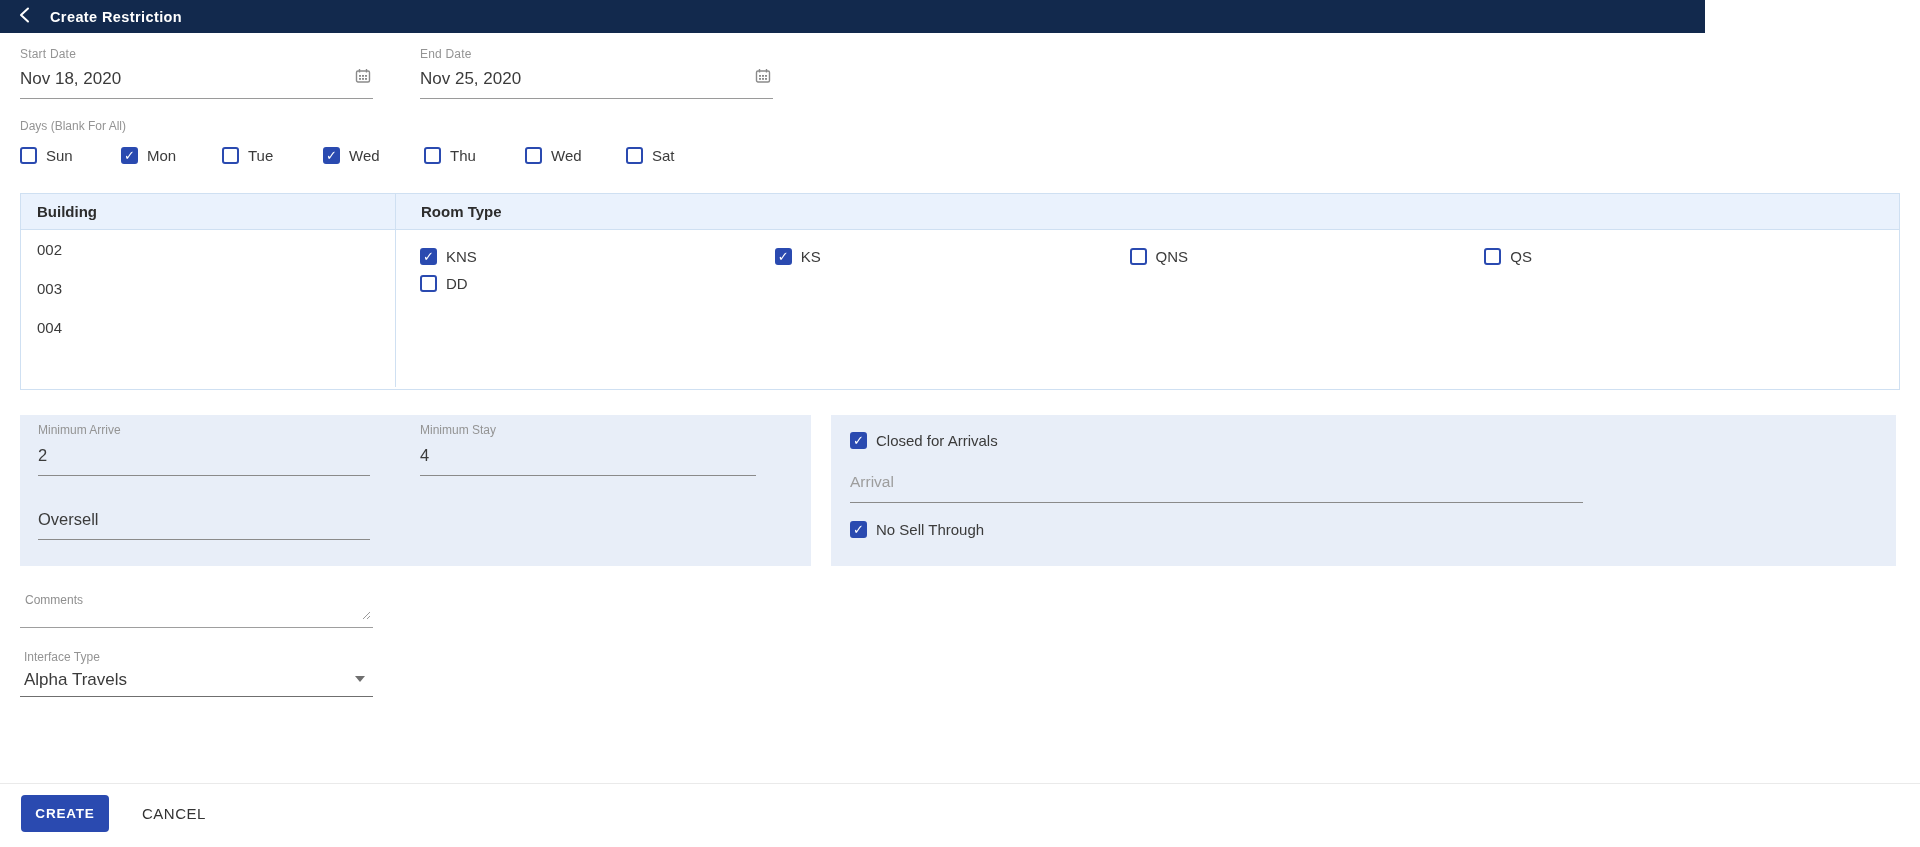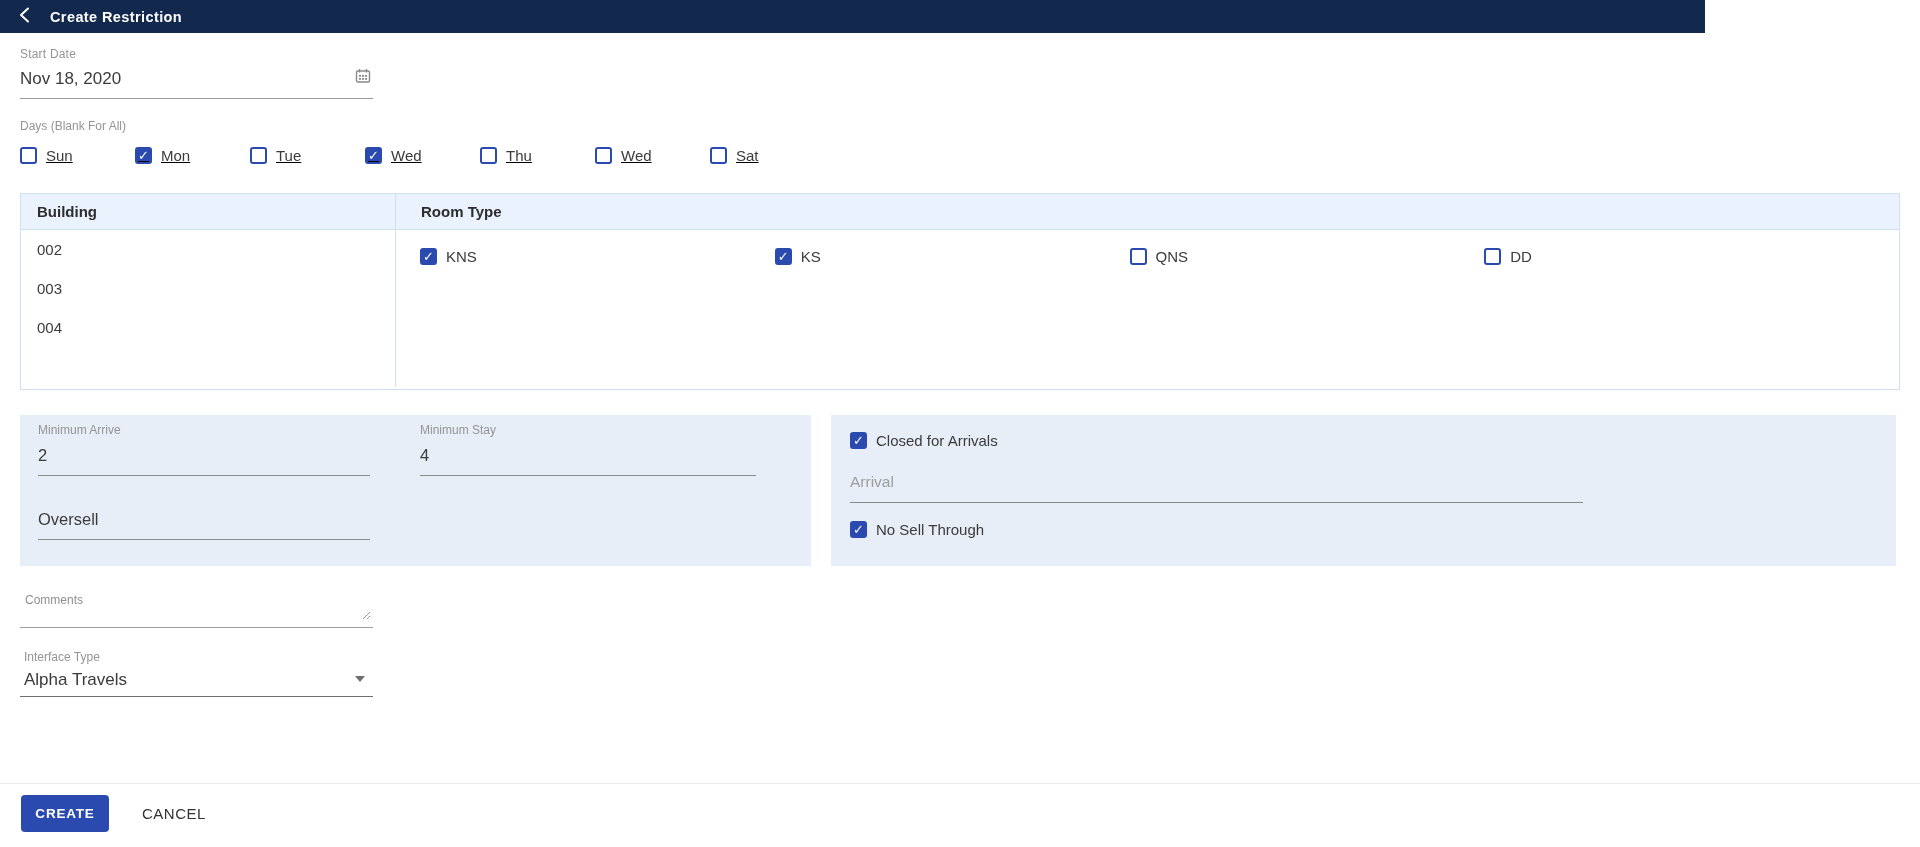--- a/index.html
+++ b/index.html
@@ -34,21 +34,21 @@
   .cb{width:17px;height:17px;border:2px solid var(--accent);border-radius:3px;background:#fff;flex:0 0 auto;display:flex;align-items:center;justify-content:center;}
   .cb::after{content:"";}
   .cb.checked{background:var(--accent);}
   .cb.checked::after{content:"\2713";color:#fff;font-size:13px;font-weight:700;line-height:13px;}
   .cb-item{display:flex;align-items:center;gap:9px;cursor:pointer;}
   .cb-item .cb-lab{font-size:15px;color:var(--value-dark);}
 
   
   .days-label{position:absolute;left:20px;top:119px;font-size:12px;color:var(--label-gray);}
   .days-row{position:absolute;left:20px;top:147px;display:flex;}
-  .day-slot{width:115px;text-decoration:underline;}
+  .day-slot{width:101px;}
 
   
   .rtable{position:absolute;left:20px;top:193px;width:1880px;height:197px;border:1px solid var(--tborder);}
   .rtable .thead{display:flex;height:36px;background:var(--thead-bg);border-bottom:1px solid var(--tborder);}
   .rtable .th{font-size:15px;font-weight:700;color:#2d2d2d;display:flex;align-items:center;}
   .th-building{width:375px;padding-left:16px;border-right:1px solid var(--tborder);}
   .th-room{flex:1;padding-left:25px;}
   .rtable .tbody{display:flex;height:157px;}
   .b-col{width:375px;border-right:1px solid var(--tborder);}
   .b-row{height:39px;display:flex;align-items:center;padding-left:16px;font-size:15px;color:var(--value-dark);cursor:pointer;}
@@ -109,20 +109,37 @@
         <rect x="4" y="7" width="2" height="1.8" fill="#8a8a8a"></rect>
           <rect x="7" y="7" width="2" height="1.8" fill="#8a8a8a"></rect>
           <rect x="10" y="7" width="2" height="1.8" fill="#8a8a8a"></rect>
         <rect x="4" y="10" width="2" height="1.8" fill="#8a8a8a"></rect>
           <rect x="7" y="10" width="2" height="1.8" fill="#8a8a8a"></rect>
           <rect x="10" y="10" width="2" height="1.8" fill="#8a8a8a"></rect>
       </svg>
     </span>
   </div>
 
+  <div class="fld date-fld" style="left:420px;top:47px;">
+    <div class="lab">End Date</div>
+    <div class="val">Nov 25, 2020</div>
+    <span class="cal">
+      <svg width="16" height="16" viewBox="0 0 16 16">
+        <rect x="1.5" y="3" width="13" height="11" rx="1.5" fill="none" stroke="#8a8a8a" stroke-width="1.4"></rect>
+        <line x1="4.5" y1="1" x2="4.5" y2="4.5" stroke="#8a8a8a" stroke-width="1.4"></line>
+        <line x1="11.5" y1="1" x2="11.5" y2="4.5" stroke="#8a8a8a" stroke-width="1.4"></line>
+        <rect x="4" y="7" width="2" height="1.8" fill="#8a8a8a"></rect>
+          <rect x="7" y="7" width="2" height="1.8" fill="#8a8a8a"></rect>
+          <rect x="10" y="7" width="2" height="1.8" fill="#8a8a8a"></rect>
+        <rect x="4" y="10" width="2" height="1.8" fill="#8a8a8a"></rect>
+          <rect x="7" y="10" width="2" height="1.8" fill="#8a8a8a"></rect>
+          <rect x="10" y="10" width="2" height="1.8" fill="#8a8a8a"></rect>
+      </svg>
+    </span>
+  </div>
 
   <div class="days-label">Days (Blank For All)</div>
   <div class="days-row">
     <div class="day-slot">
         <div class="cb-item">
           <span class="cb"></span>
           <span class="cb-lab">Sun</span>
         </div>
       </div>
     <div class="day-slot">
@@ -179,20 +196,24 @@
             <span class="cb checked"></span>
             <span class="cb-lab">KNS</span>
           </div>
         <div class="cb-item">
             <span class="cb checked"></span>
             <span class="cb-lab">KS</span>
           </div>
         <div class="cb-item">
             <span class="cb"></span>
             <span class="cb-lab">QNS</span>
+          </div>
+        <div class="cb-item">
+            <span class="cb"></span>
+            <span class="cb-lab">QS</span>
           </div>
         <div class="cb-item">
             <span class="cb"></span>
             <span class="cb-lab">DD</span>
           </div>
       </div>
     </div>
   </div>
 
   <div class="panel panel-left">

